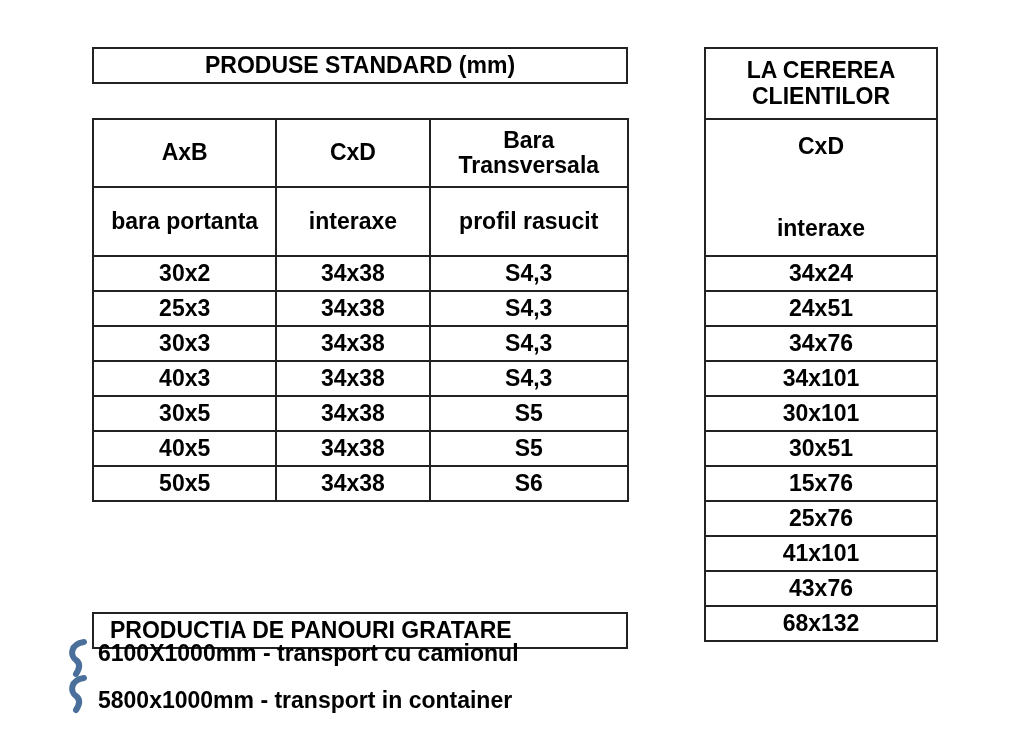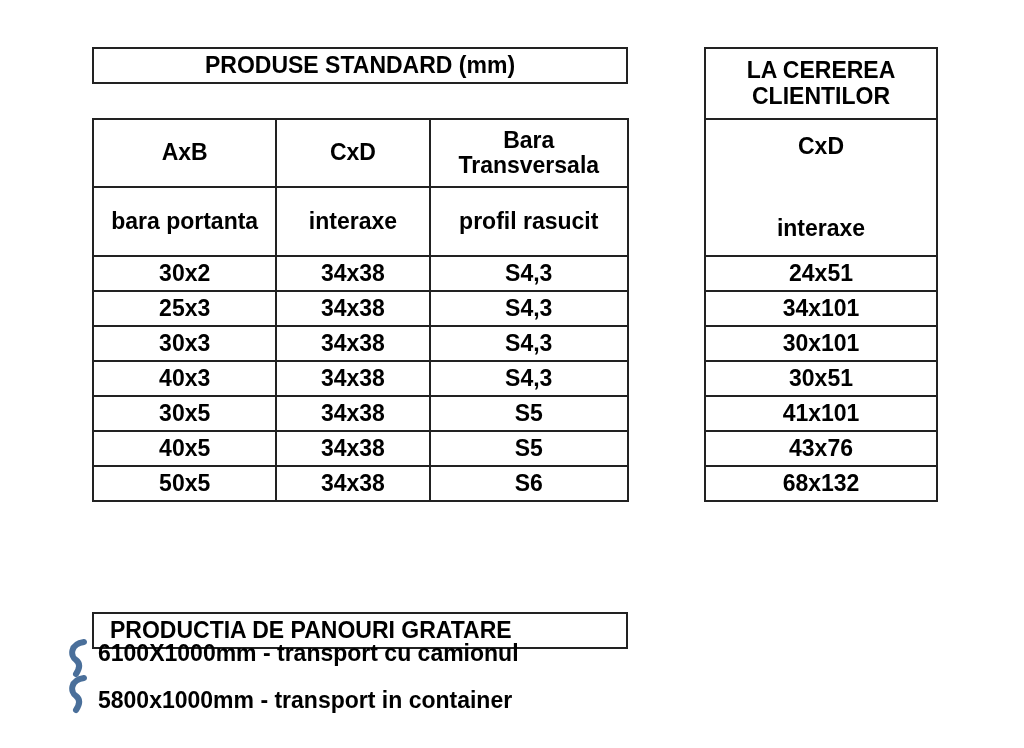--- a/index.html
+++ b/index.html
@@ -91,30 +91,42 @@
         <td>
     <div class="hdr2">
       <span>CxD</span>
       <span>interaxe</span>
     </div>
   </td>
       </tr>
   </tbody>
     <tbody id="cli-body">
       <tr class="r">
+        <td>34x24</td>
+      </tr>
+      <tr class="r">
         <td>24x51</td>
+      </tr>
+      <tr class="r">
+        <td>34x76</td>
       </tr>
       <tr class="r">
         <td>34x101</td>
       </tr>
       <tr class="r">
         <td>30x101</td>
       </tr>
       <tr class="r">
         <td>30x51</td>
+      </tr>
+      <tr class="r">
+        <td>15x76</td>
+      </tr>
+      <tr class="r">
+        <td>25x76</td>
       </tr>
       <tr class="r">
         <td>41x101</td>
       </tr>
       <tr class="r">
         <td>43x76</td>
       </tr>
       <tr class="r">
         <td>68x132</td>
       </tr>

